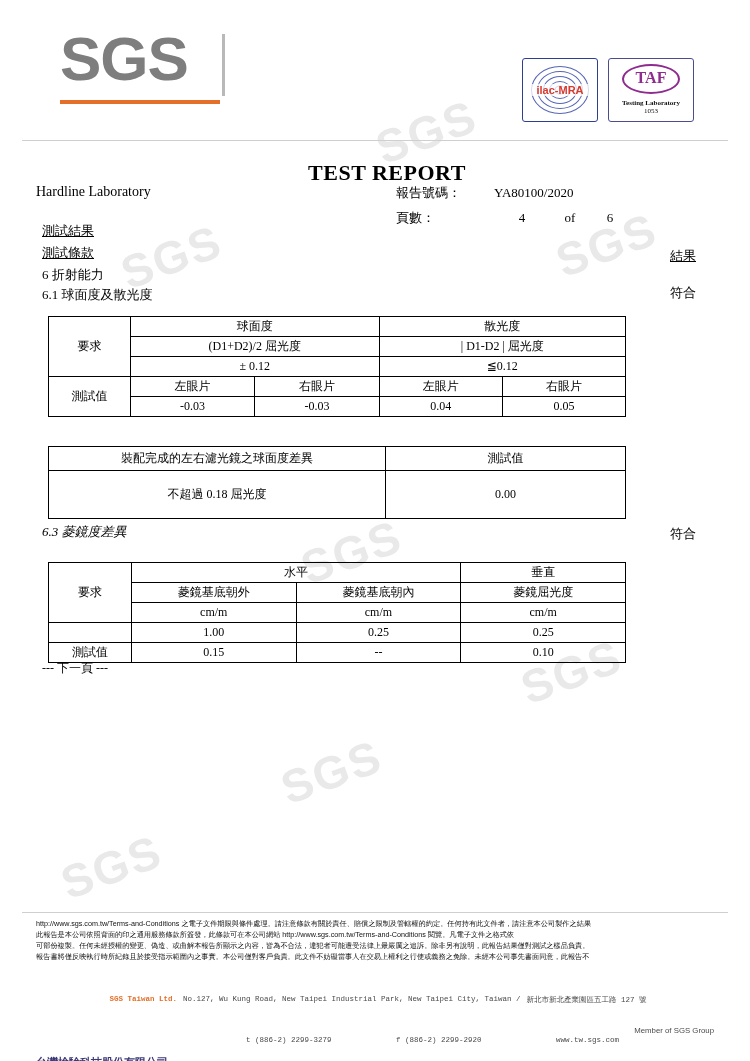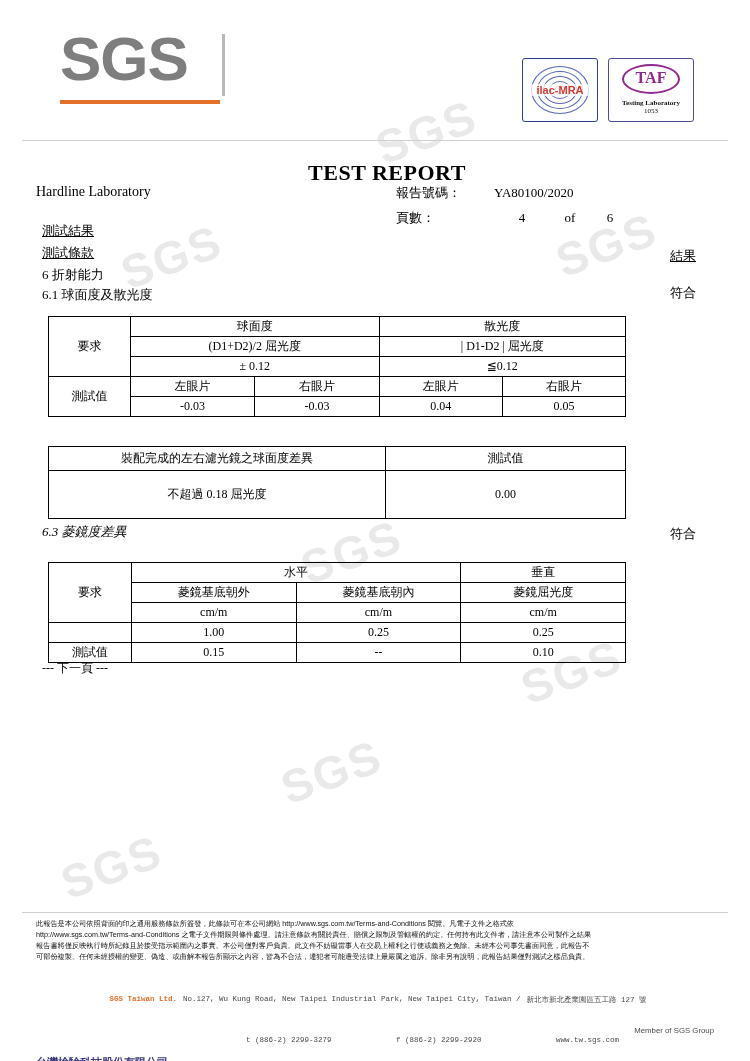--- a/index.html
+++ b/index.html
@@ -453,24 +453,24 @@
       <td>--</td>
       <td>0.10</td>
     </tr>
   </tbody>
     </table>
 
   <div class="nextpage">---  下一頁  ---</div>
 
   <div class="hr-bottom"></div>
   <div class="legal">
+    <div>http://www.sgs.com.tw/Terms-and-Conditions 之電子文件期限與條件處理。請注意條款有關於責任、賠償之限制及管轄權的約定。任何持有此文件者，請注意本公司製作之結果</div>
     <div>此報告是本公司依照背面的印之通用服務條款所簽發，此條款可在本公司網站 http://www.sgs.com.tw/Terms-and-Conditions 閱覽。凡電子文件之格式依</div>
-    <div>http://www.sgs.com.tw/Terms-and-Conditions 之電子文件期限與條件處理。請注意條款有關於責任、賠償之限制及管轄權的約定。任何持有此文件者，請注意本公司製作之結果</div>
+    <div>可部份複製。任何未經授權的變更、偽造、或曲解本報告所顯示之內容，皆為不合法，違犯者可能遭受法律上最嚴厲之追訴。除非另有說明，此報告結果僅對測試之樣品負責。</div>
     <div>報告書將僅反映執行時所紀錄且於接受指示範圍內之事實。本公司僅對客戶負責。此文件不妨礙當事人在交易上權利之行使或義務之免除。未經本公司事先書面同意，此報告不</div>
-    <div>可部份複製。任何未經授權的變更、偽造、或曲解本報告所顯示之內容，皆為不合法，違犯者可能遭受法律上最嚴厲之追訴。除非另有說明，此報告結果僅對測試之樣品負責。</div>
   </div>
 
   <div class="addr">
     <div class="addr-line1">
       <span class="a-company">SGS Taiwan Ltd.</span>
       <span class="a-rest">No.127, Wu Kung Road, New Taipei Industrial Park, New Taipei City, Taiwan /</span>
       <span class="a-rest">新北市新北產業園區五工路 127 號</span>
     </div>
     <div class="addr-line2">
       <span class="addr-cn">台灣檢驗科技股份有限公司</span>

